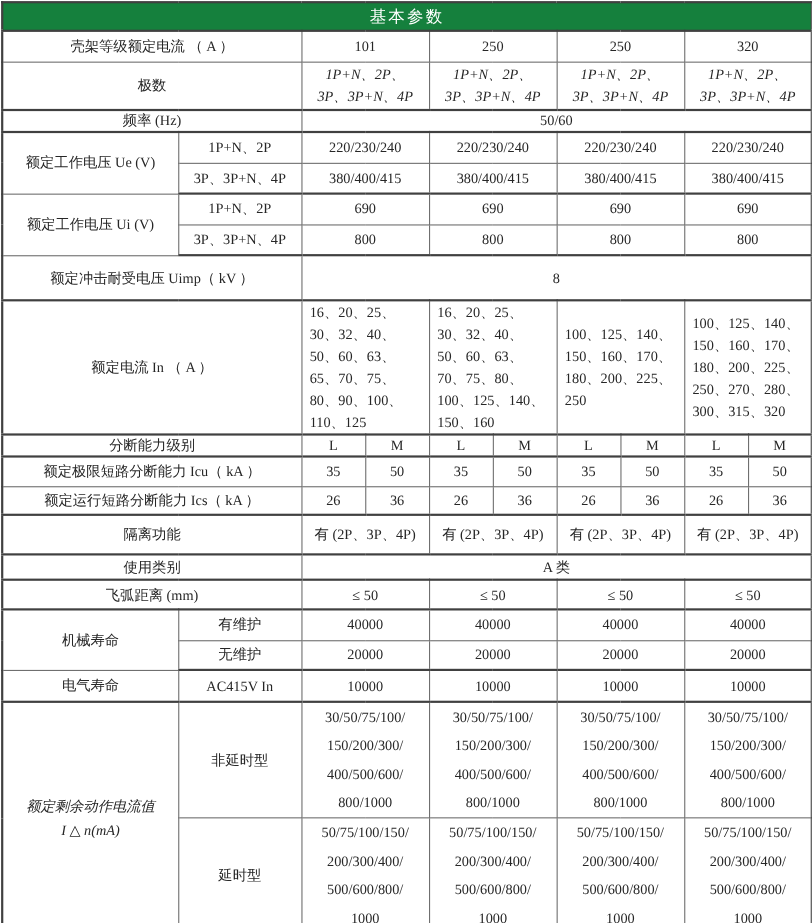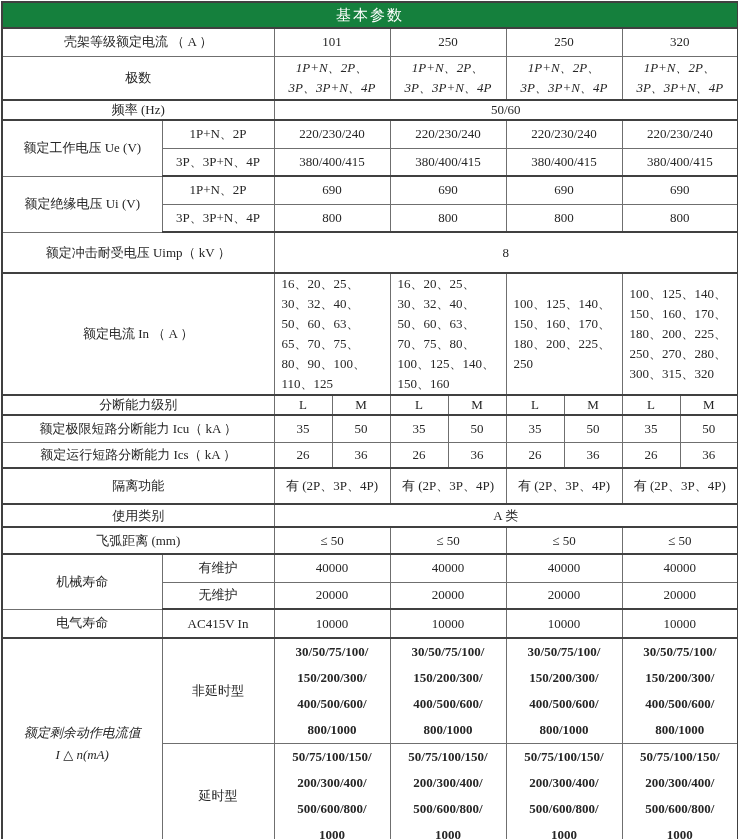--- a/index.html
+++ b/index.html
@@ -5,21 +5,21 @@
   html,body{margin:0;padding:0;background:#ffffff;}
   body{width:738px;font-family:"Liberation Serif","DejaVu Serif",serif;color:#262626;}
   .wrap{padding:1px;}
   table.t{border-collapse:collapse;table-layout:fixed;width:736px;border:2px solid #404040;}
   td{border:1px solid #6f6f6f;text-align:center;vertical-align:middle;padding:0 2px;
      font-size:13px;overflow:hidden;}
   tr.hb > td{border-bottom-width:2px;border-bottom-color:#404040;}
   td.head{background:#15803d;color:#ffffff;font-size:15px;letter-spacing:2px;border-color:#404040;}
   .in-cell{text-align:left;padding-left:7px;line-height:20px;white-space:pre-line;}
   .poles{line-height:20px;white-space:pre-line;font-style:italic;}
-  .rcd{line-height:26px;white-space:pre-line;font-weight:bold;}
+  .rcd{line-height:26px;white-space:pre-line;}
   .lbl2{line-height:22px;white-space:pre-line;font-style:italic;}
 </style>
 </head>
 <body>
 
 <div class="wrap">
 <table class="t">
   <colgroup>
     <col style="width:160px">
         <col style="width:112px">
@@ -73,21 +73,21 @@
   </tr>
   <tr class="hb" style="height:28px">
     <td>3P、3P+N、4P</td>
     <td colspan="2">380/400/415</td>
     <td colspan="2">380/400/415</td>
     <td colspan="2">380/400/415</td>
     <td colspan="2">380/400/415</td>
   </tr>
 
   <tr style="height:28px">
-    <td rowspan="2">额定绝缘电压 Ui (V)</td>
+    <td rowspan="2">额定工作电压 Ui (V)</td>
     <td>1P+N、2P</td>
     <td colspan="2">690</td>
     <td colspan="2">690</td>
     <td colspan="2">690</td>
     <td colspan="2">690</td>
   </tr>
   <tr class="hb" style="height:28px">
     <td>3P、3P+N、4P</td>
     <td colspan="2">800</td>
     <td colspan="2">800</td>

